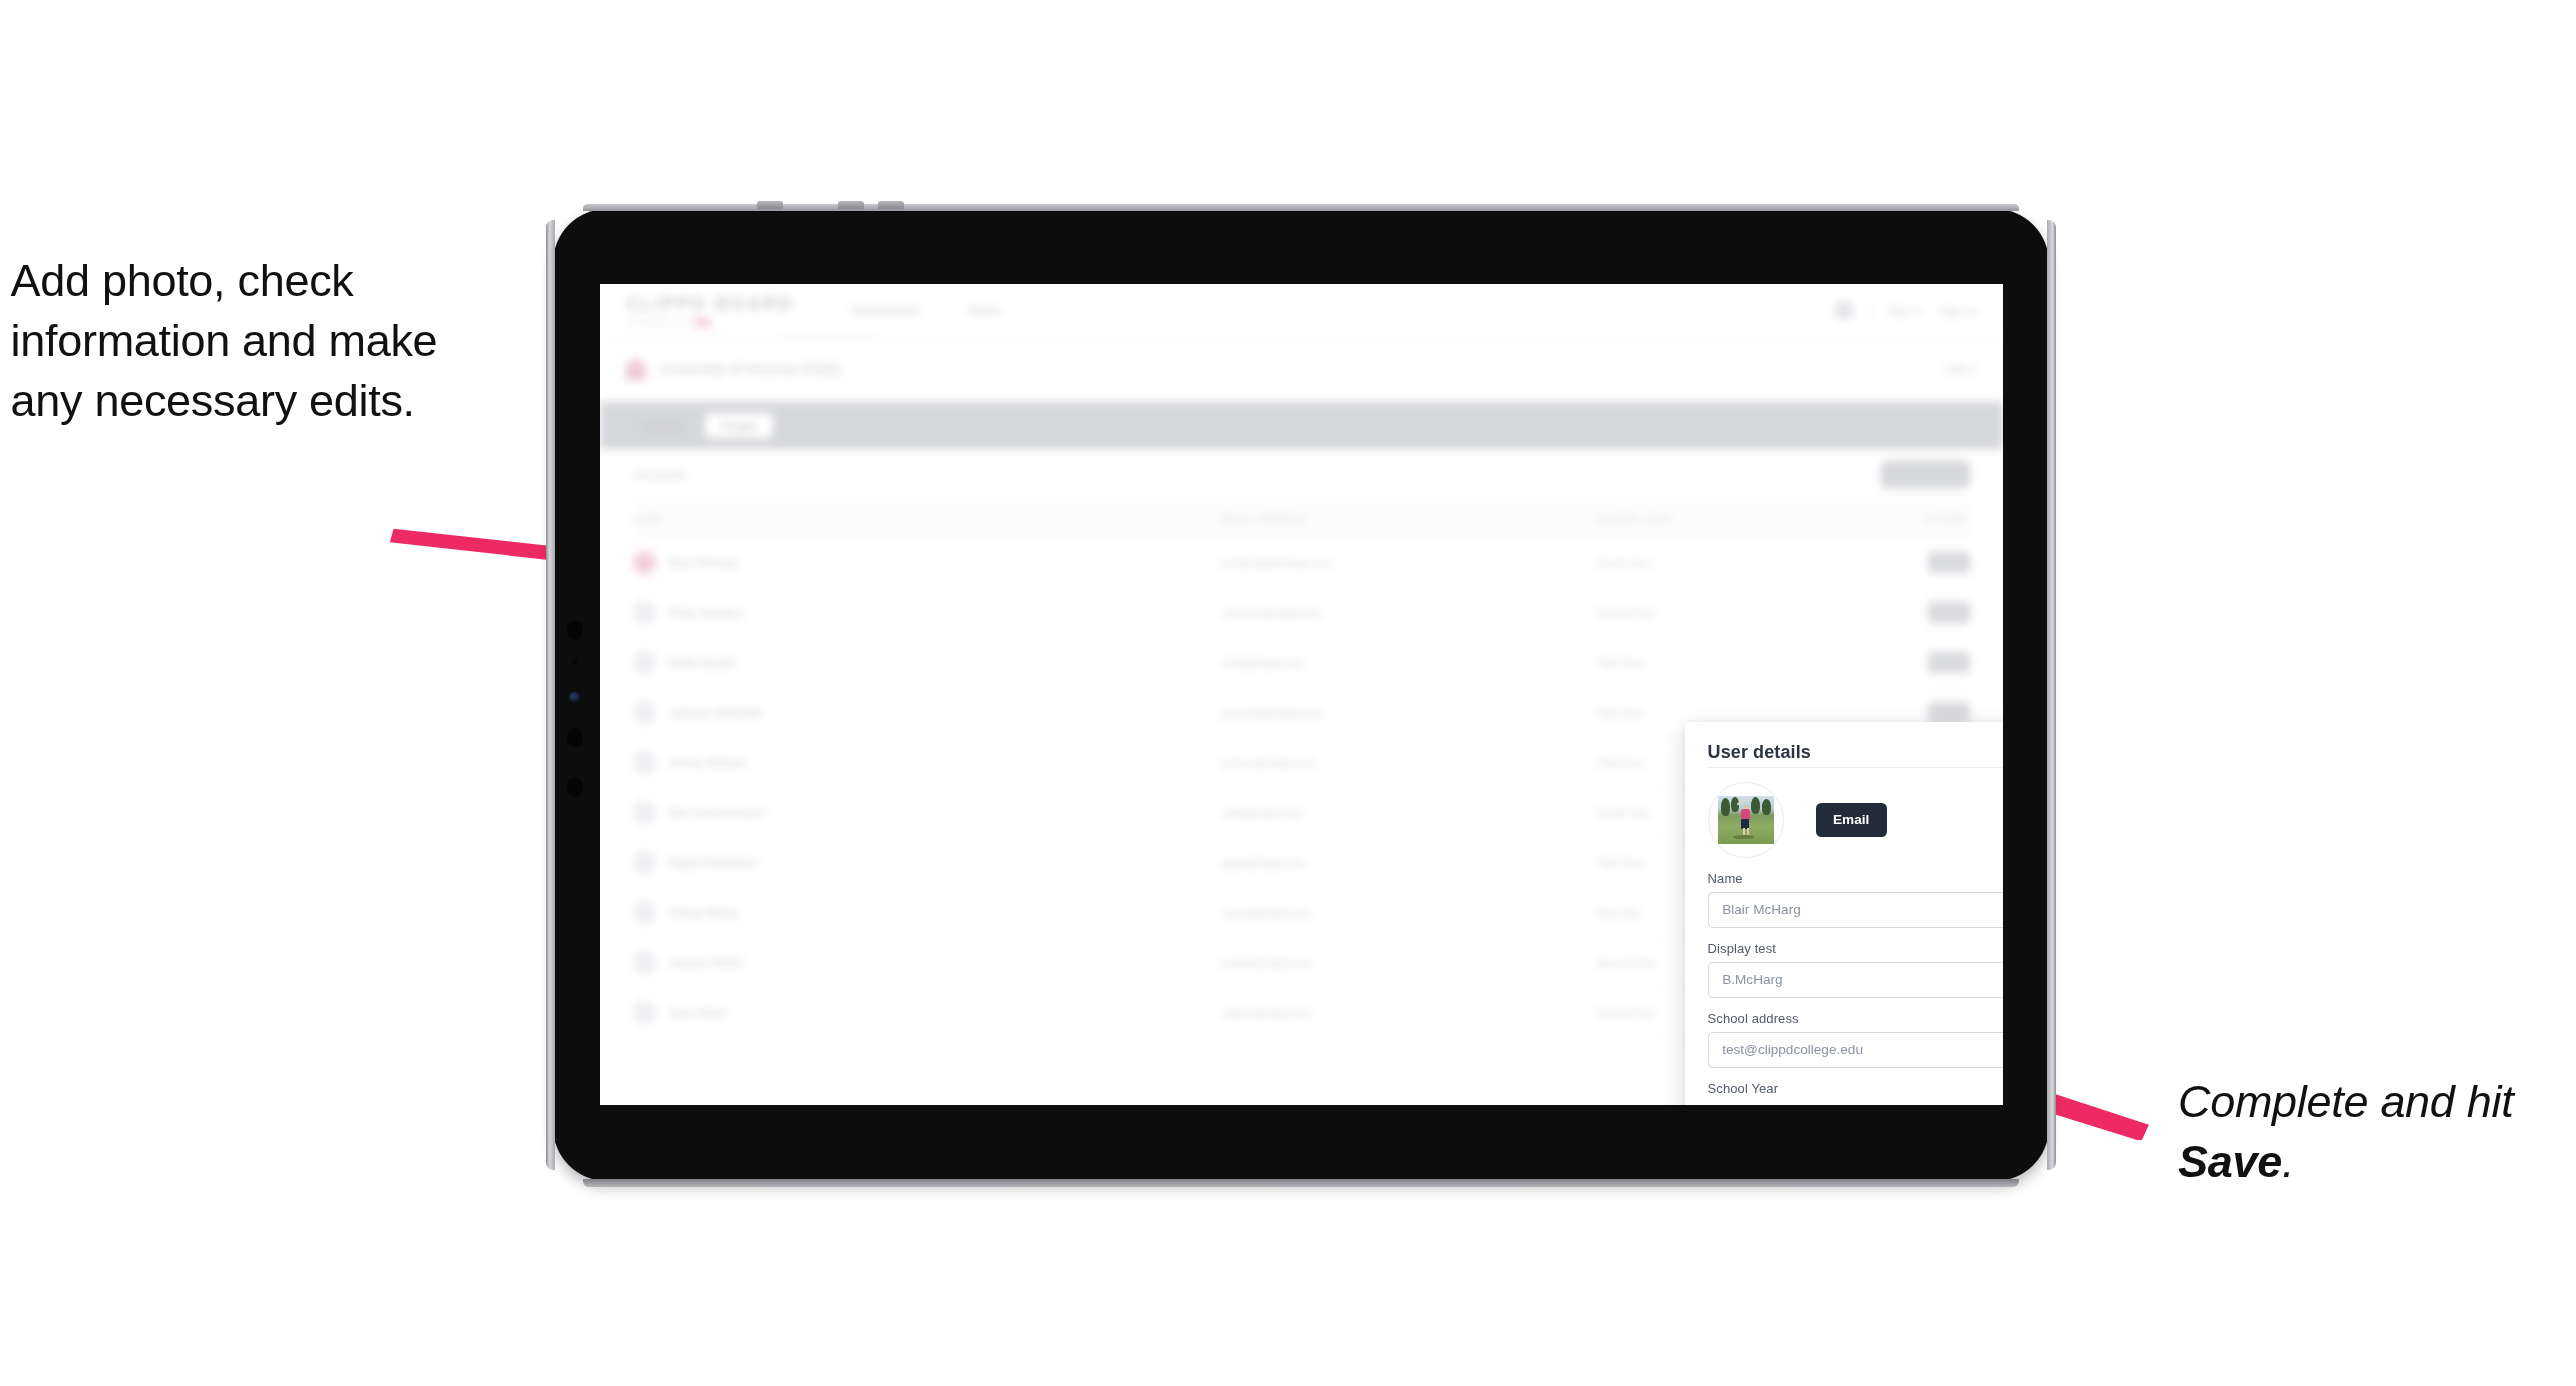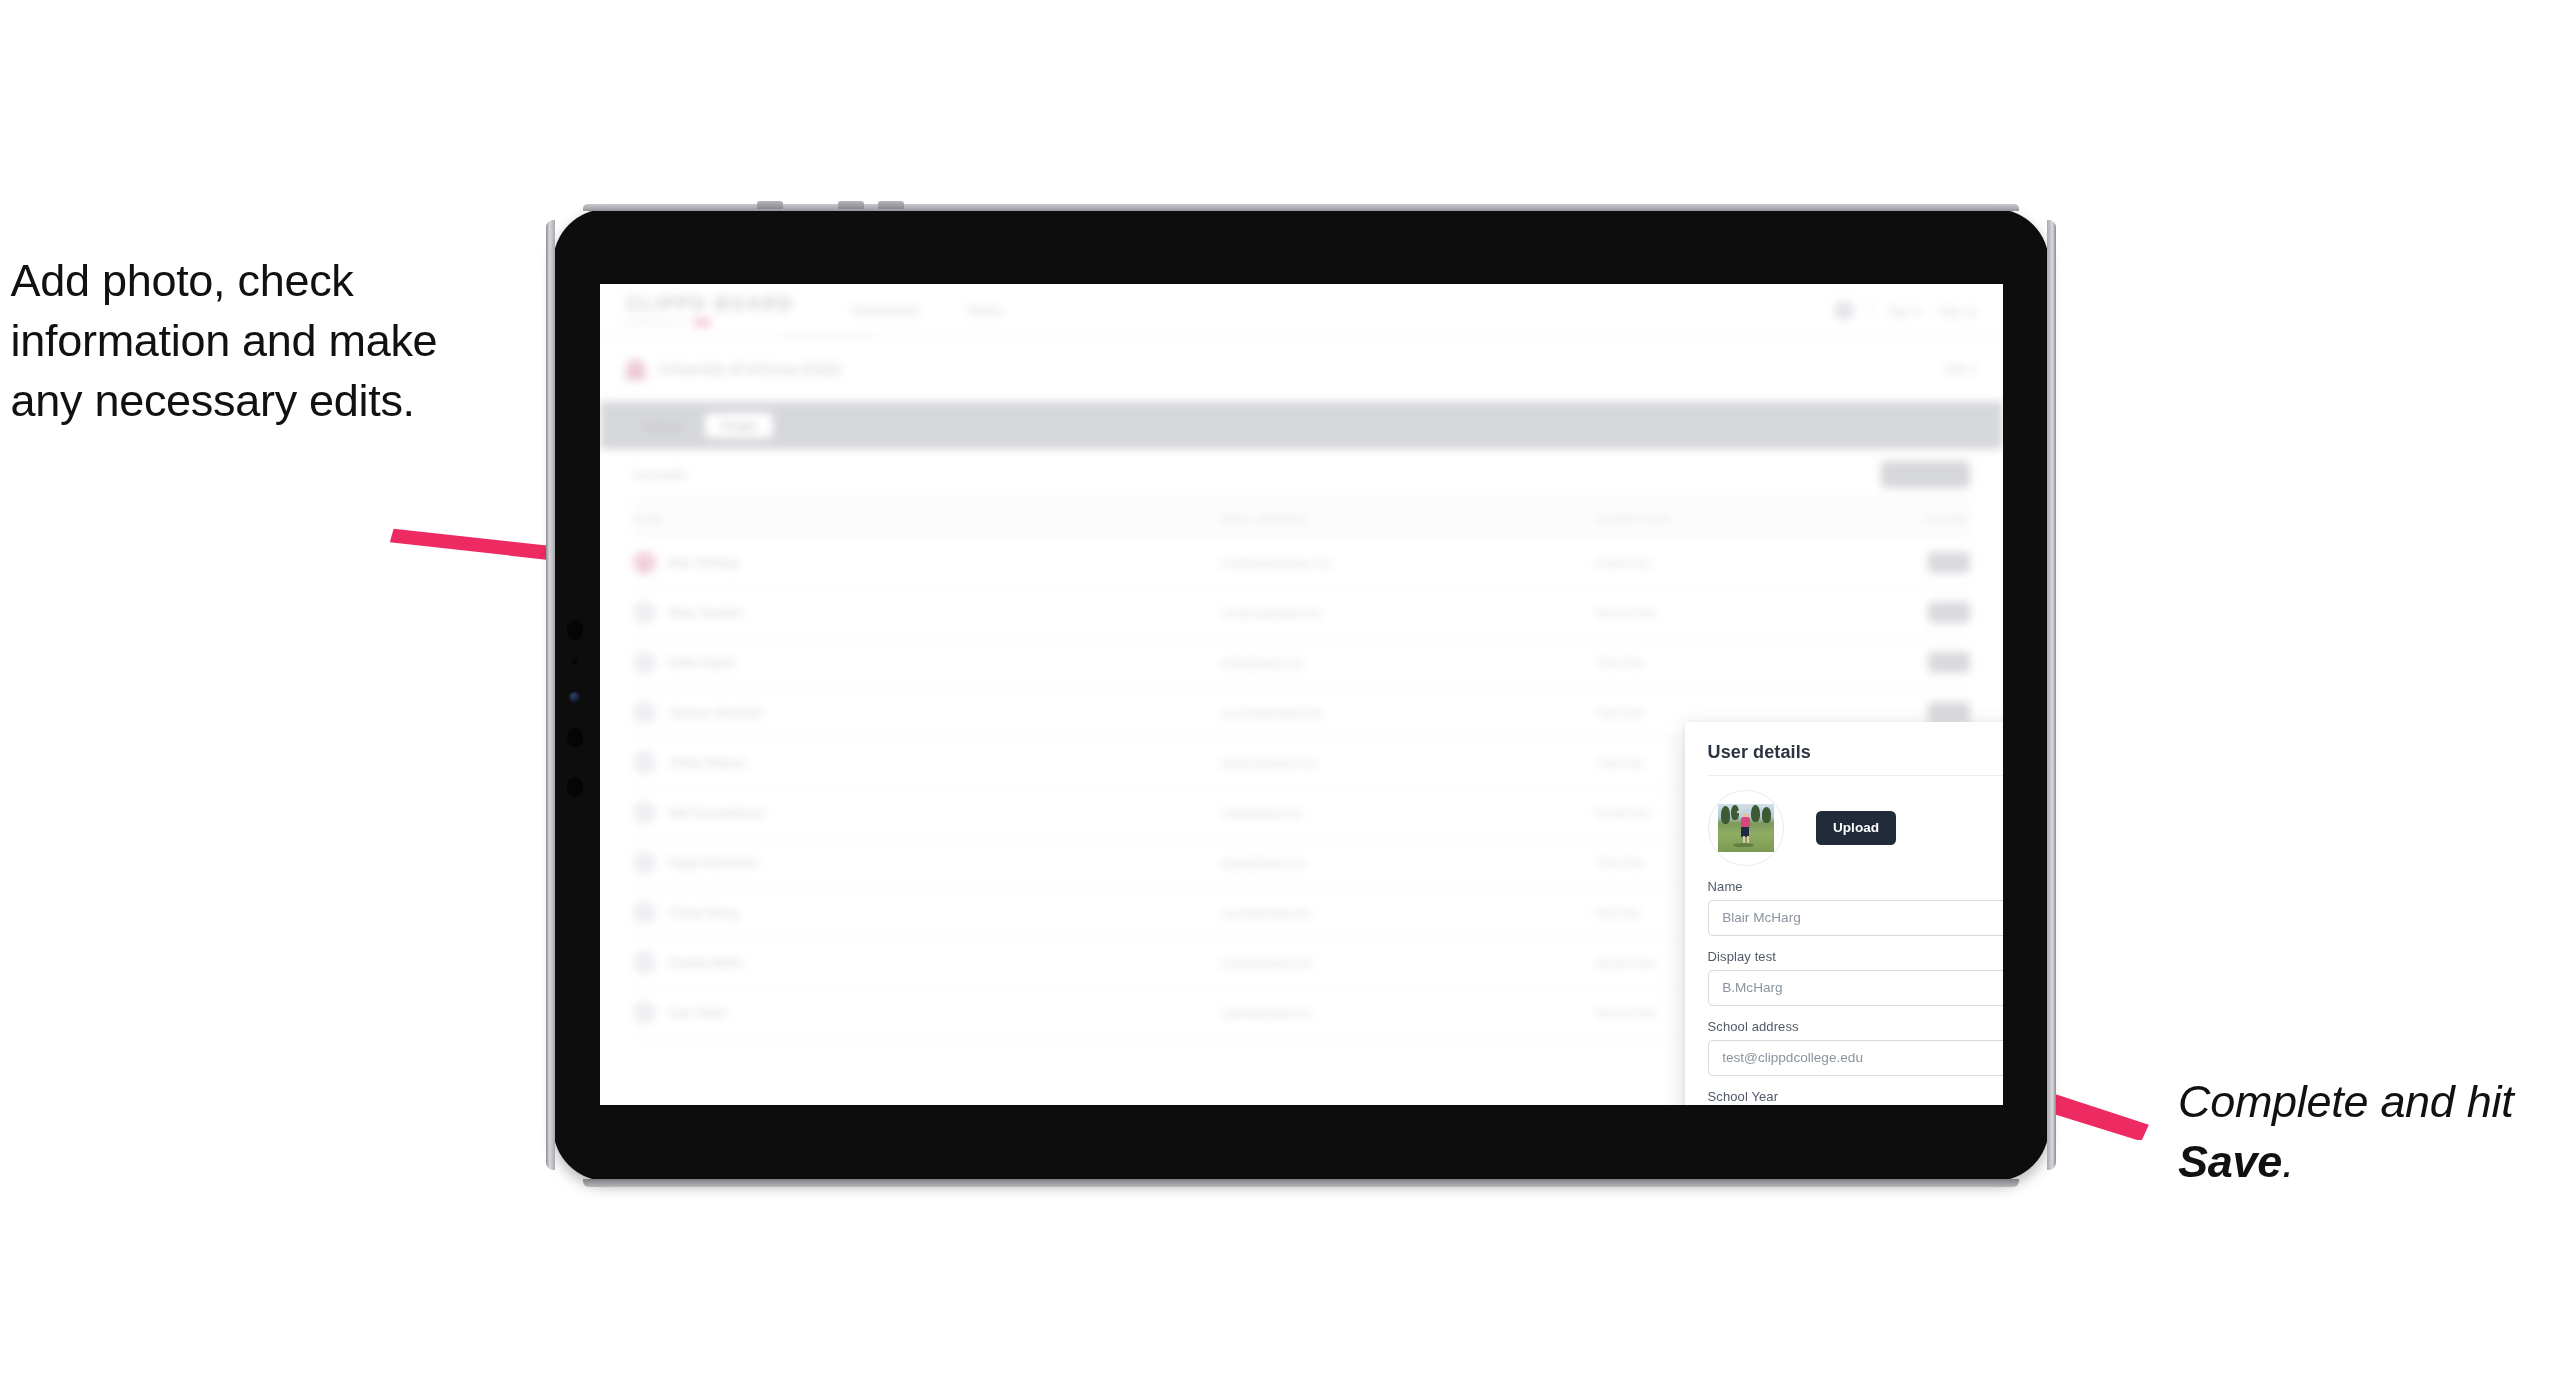--- a/index.html
+++ b/index.html
@@ -172,21 +172,21 @@
     left:1085px; top:438px;
     width:430px; height:504px;
     background:#ffffff;
     border-radius:4.5px;
     box-shadow:0 7.5px 26px rgba(15,20,40,.14), 0 1.5px 6px rgba(15,20,40,.08);
     padding:19.6px 22.6px 0 22.6px;
     z-index:5;
   }
   .modal-head {
     display:flex; align-items:flex-start; justify-content:space-between;
-    border-bottom:0.8px solid #eceef1; padding-bottom:12px;
+    border-bottom:0.8px solid #eceef1; padding-bottom:4px;
   }
   .modal-title { font-size:18px; font-weight:700; color:#2b3340; letter-spacing:0.1px; }
 
   .avatar-row { display:flex; align-items:center; gap:32px; margin-top:14.3px; }
   .avatar-ring {
     width:76px; height:76px; border-radius:50%;
     border:1.1px solid #e9eaee; display:flex; align-items:center; justify-content:center;
     overflow:hidden;
   }
   .avatar-photo {
@@ -441,21 +441,21 @@
             <span class="ph-tree ph-t4"></span>
             <span class="ph-shadow"></span>
             <span class="ph-club"></span>
             <span class="ph-head"></span>
             <span class="ph-body"></span>
             <span class="ph-legs"></span>
             <span class="ph-shin"></span>
             <span class="ph-shin2"></span>
           </div>
         </div>
-        <button class="upload-btn">Upload</button>
+        <button class="upload-btn">Email</button>
       </div>
 
       <div class="field-group">
         <label class="field-label">Name</label>
         <input class="field-input" type="text" value="Blair McHarg" style="">
       </div>
 
       <div class="field-group">
         <label class="field-label">Display test</label>
         <input class="field-input" type="text" value="B.McHarg" style="">

